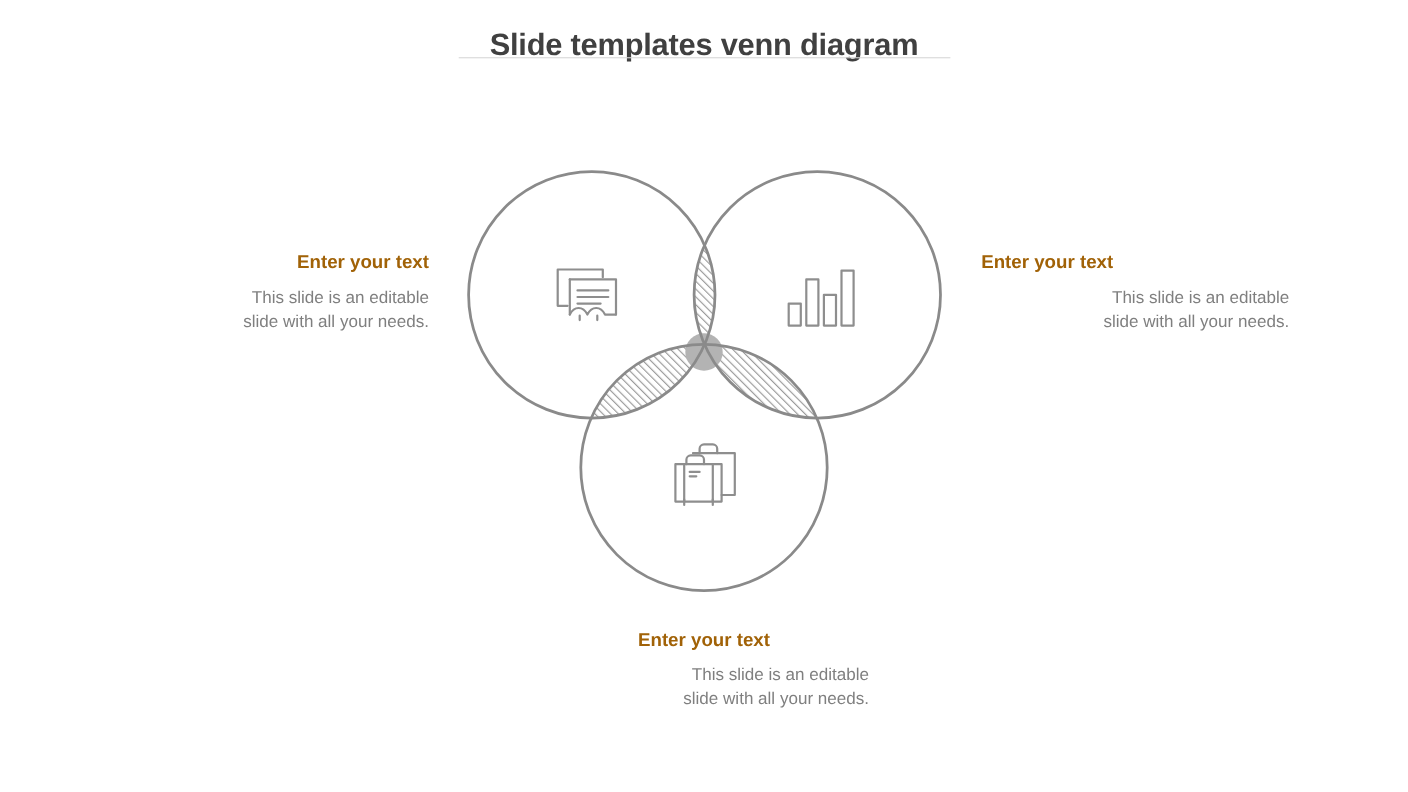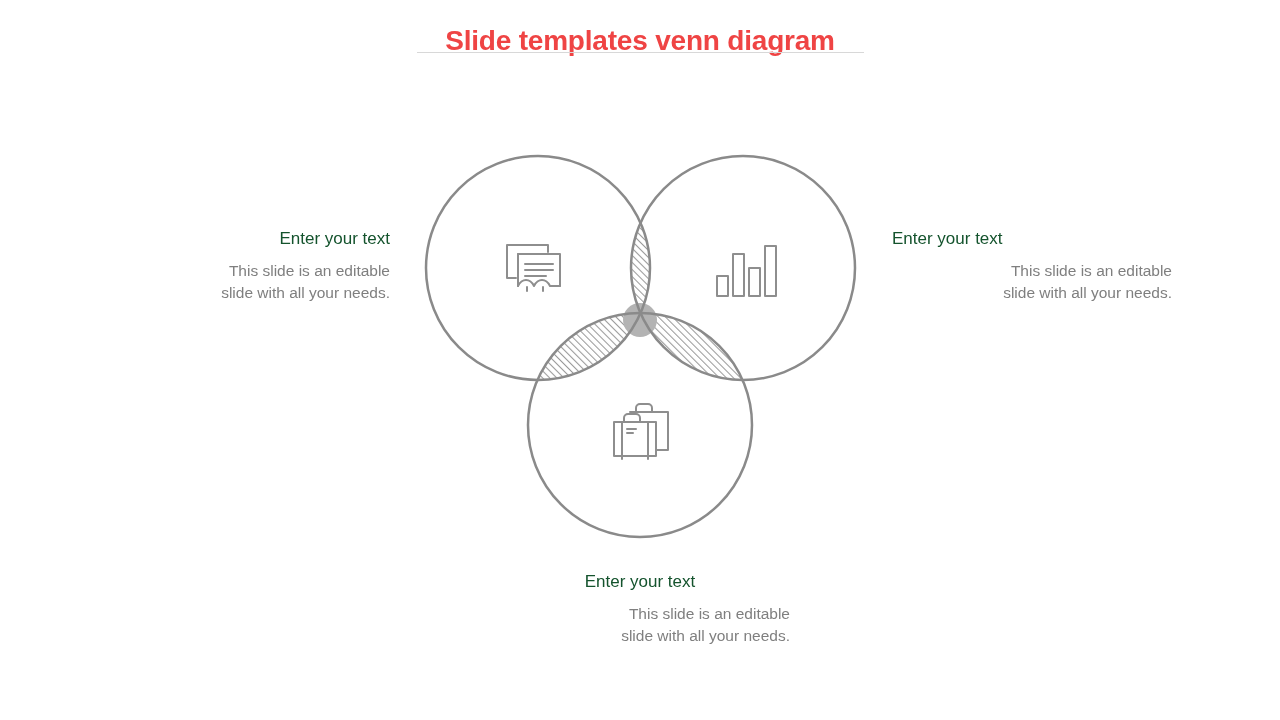--- a/index.html
+++ b/index.html
@@ -20,21 +20,21 @@
   #title-block {
     position: absolute;
     left: 0;
     top: 24px;
     width: 1280px;
     text-align: center;
   }
   #page-title {
     font-size: 28px;
     font-weight: bold;
-    color: #ef4444;
+    color: #404040;
     letter-spacing: -0.2px;
     line-height: 1.2;
   }
   #title-rule {
     position: absolute;
     left: 417px;
     top: 52px;
     width: 447px;
     height: 1px;
     background: #d8d8d8;
@@ -53,22 +53,22 @@
     width: 480px;
     height: 430px;
   }
 
   
   .text-block {
     position: absolute;
   }
   .tb-heading {
     font-size: 17px;
-    font-weight: normal;
-    color: #14532d;
+    font-weight: bold;
+    color: #a16207;
     line-height: 1.35;
     margin-bottom: 9px;
   }
   .tb-body {
     font-size: 15.5px;
     font-weight: normal;
     color: #7f7f7f;
     line-height: 1.42;
     text-align: right;
   }

